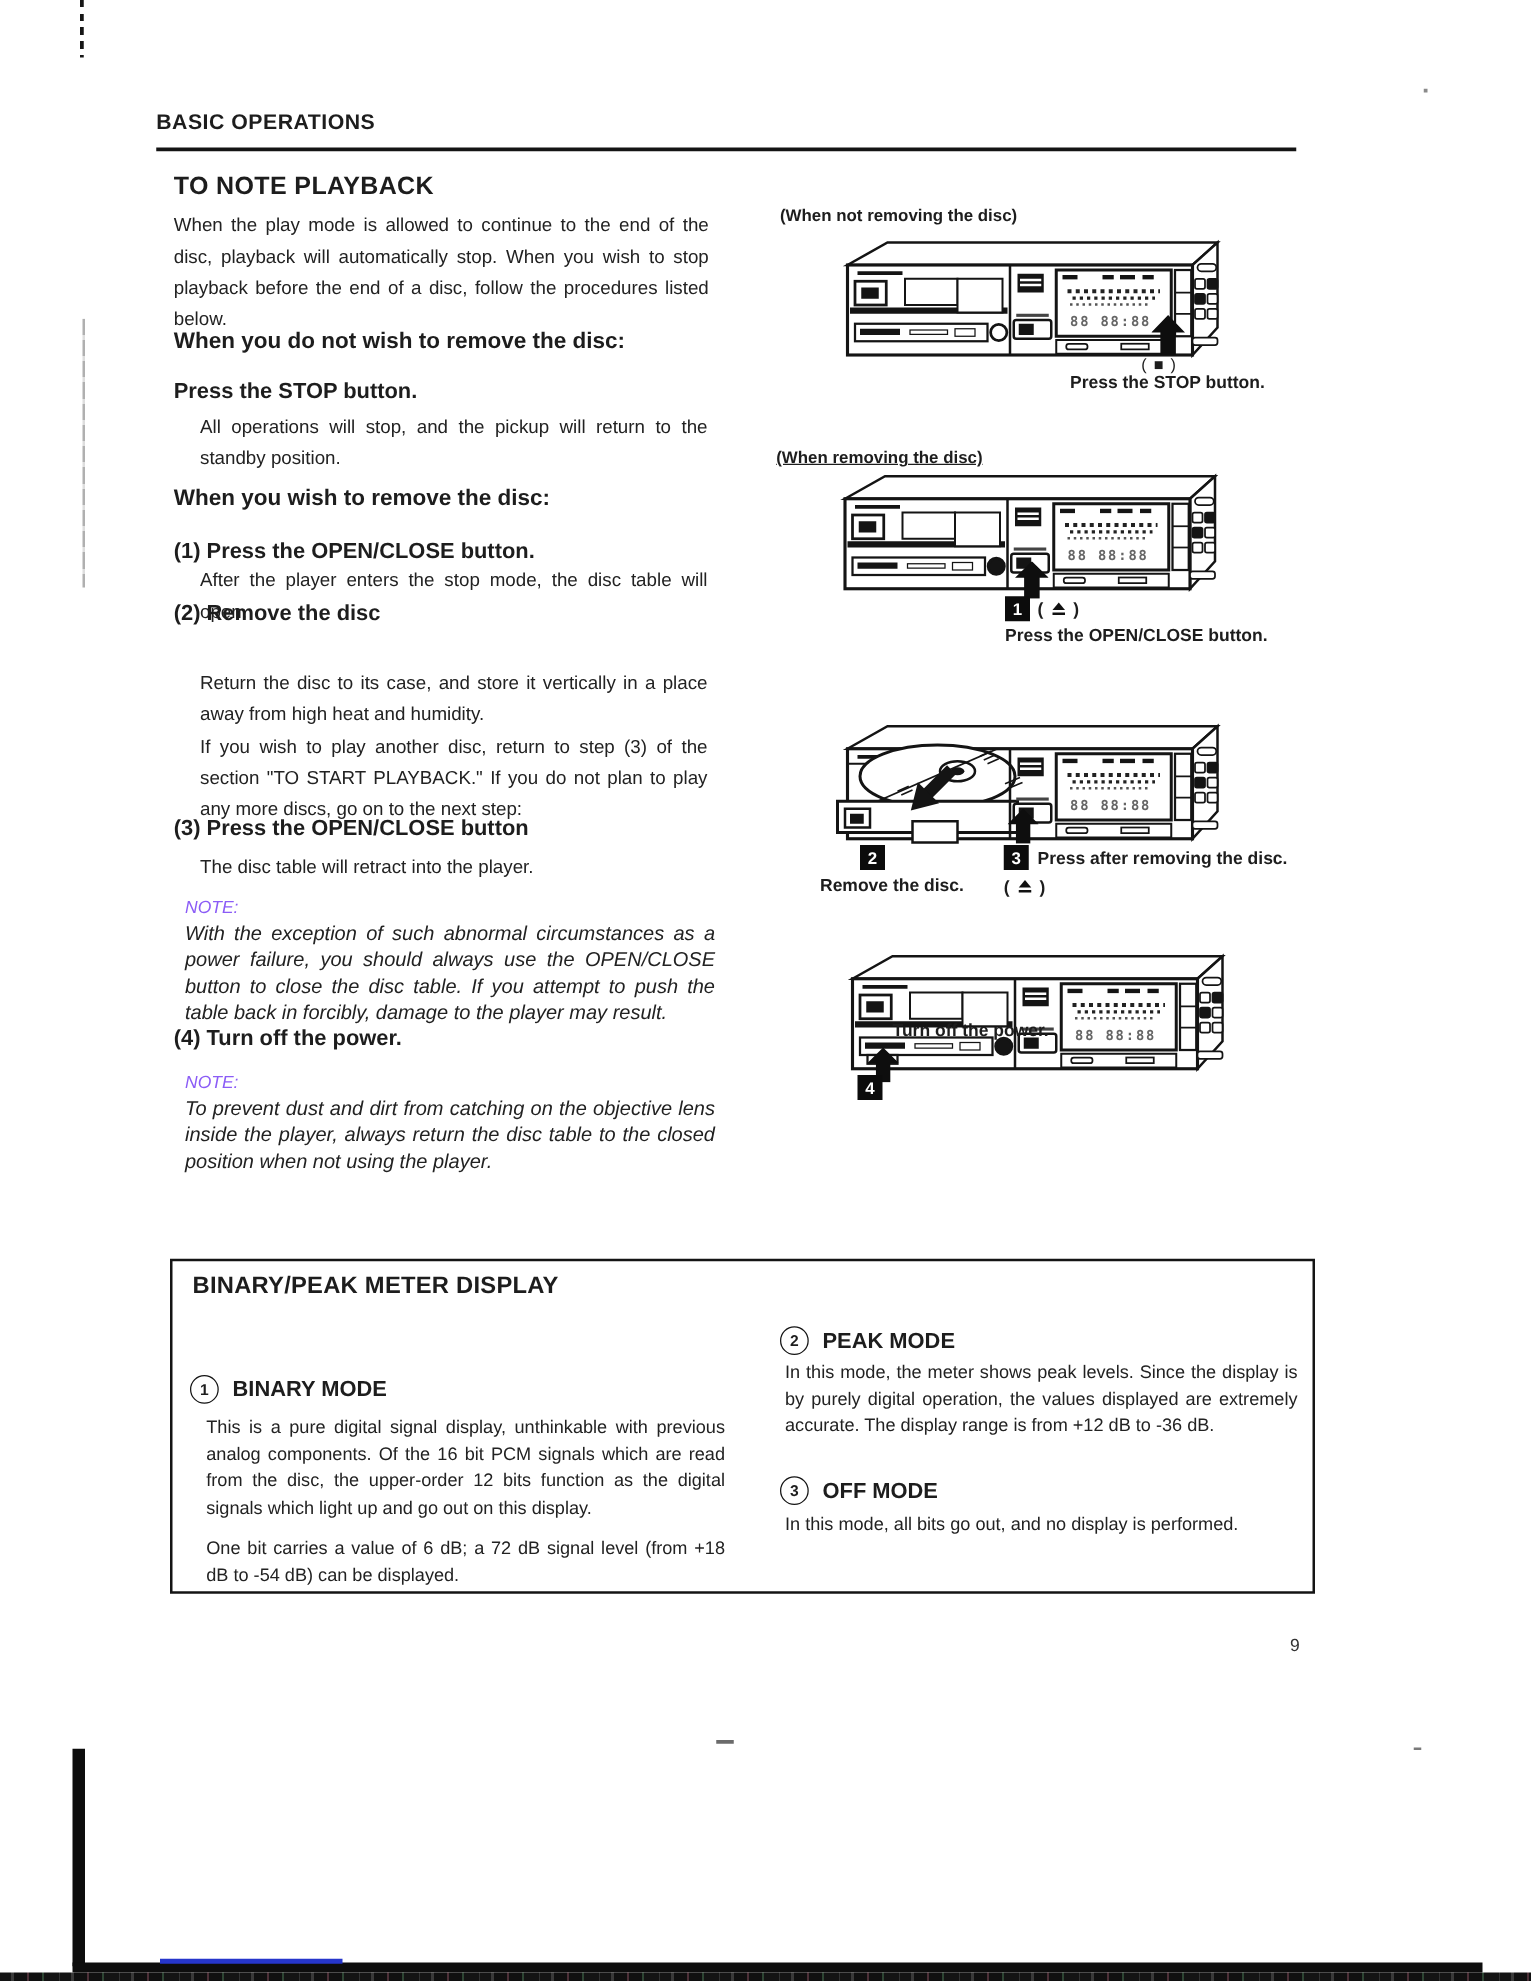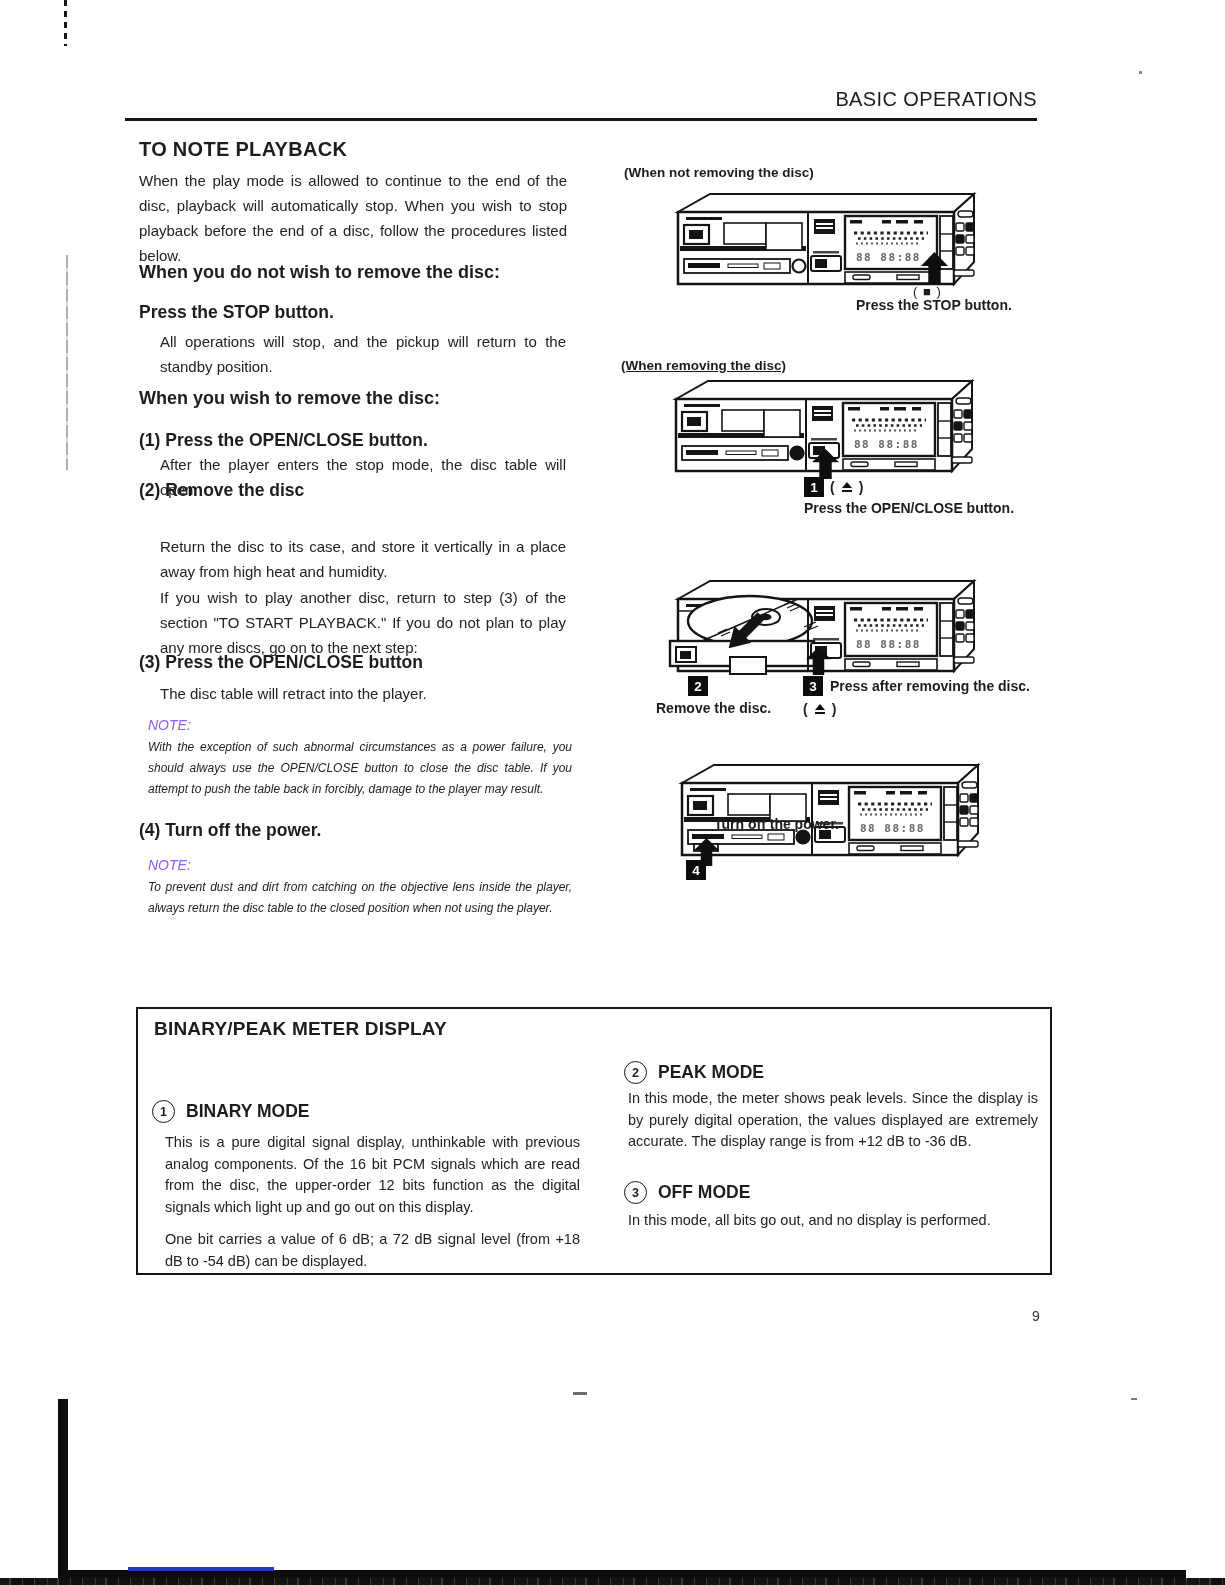--- a/index.html
+++ b/index.html
@@ -5,21 +5,21 @@
   html,body{margin:0;padding:0;background:#e8e8e8;}
   #page{position:relative;width:1225px;height:1585px;background:#ffffff;overflow:hidden;
         font-family:"Liberation Sans",sans-serif;color:#1d1d1d;}
   .abs{position:absolute;}
   
   .h1{font-size:20px;font-weight:700;letter-spacing:.3px;}
   .h2{font-size:18px;font-weight:700;}
   .h3{font-size:17.5px;font-weight:700;}
   .body{font-size:15px;line-height:25px;text-align:justify;color:#222;}
   .note-label{font-size:14px;font-style:italic;color:#8b5cf6;}
-  .note-body{font-size:12px;font-style:italic;line-height:21px;text-align:justify;color:#222;}
+  .note-body{font-size:16px;font-style:italic;line-height:21px;text-align:justify;color:#222;}
   .diag-label{font-size:13.5px;font-weight:700;}
   .diag-caption{font-size:14px;font-weight:700;}
   .symbol-text{font-size:13px;font-weight:500;letter-spacing:1px;}
   .pagenum{font-size:14px;color:#333;}
   
   .header-rule{height:2.5px;background:#141414;}
   
   #infobox{border:2.5px solid #141414;background:#fff;}
   .box-title{font-size:19px;font-weight:700;letter-spacing:.2px;}
   .box-intro{font-size:15px;line-height:25px;text-align:justify;}
@@ -50,21 +50,21 @@
 </style>
 </head>
 <body>
 
 <div id="page">
 
   <div class="abs dash-mark" style="left:64px;top:0;width:3px;height:46px;"></div>
   <div class="abs faint-line" style="left:66px;top:255px;width:1.5px;height:215px;opacity:.8;"></div>
   <div class="abs" style="left:1139px;top:71px;width:3px;height:3px;background:#8a8a8a;"></div>
 
-  <div class="abs" style="left:125px;top:88px;width:912px;text-align:right;font-size:20px;font-weight:400;letter-spacing:.4px;">BASIC OPERATIONS</div>
+  <div class="abs" style="left:125px;top:88px;width:912px;text-align:left;font-size:17px;font-weight:700;letter-spacing:.4px;">BASIC OPERATIONS</div>
   <div class="abs header-rule" style="left:125px;top:118px;width:912px;"></div>
 
   <div class="abs h1" style="left:139px;top:138px;">TO NOTE PLAYBACK</div>
   <div class="abs body" style="left:139px;top:168px;width:428px;">When the play mode is allowed to continue to the end of the disc, playback will automatically stop. When you wish to stop playback before the end of a disc, follow the procedures listed below.</div>
 
   <div class="abs h2" style="left:139px;top:262px;">When you do not wish to remove the disc:</div>
   <div class="abs h3" style="left:139px;top:302px;">Press the STOP button.</div>
   <div class="abs body" style="left:160px;top:329px;width:406px;">All operations will stop, and the pickup will return to the standby position.</div>
 
   <div class="abs h2" style="left:139px;top:388px;">When you wish to remove the disc:</div>

